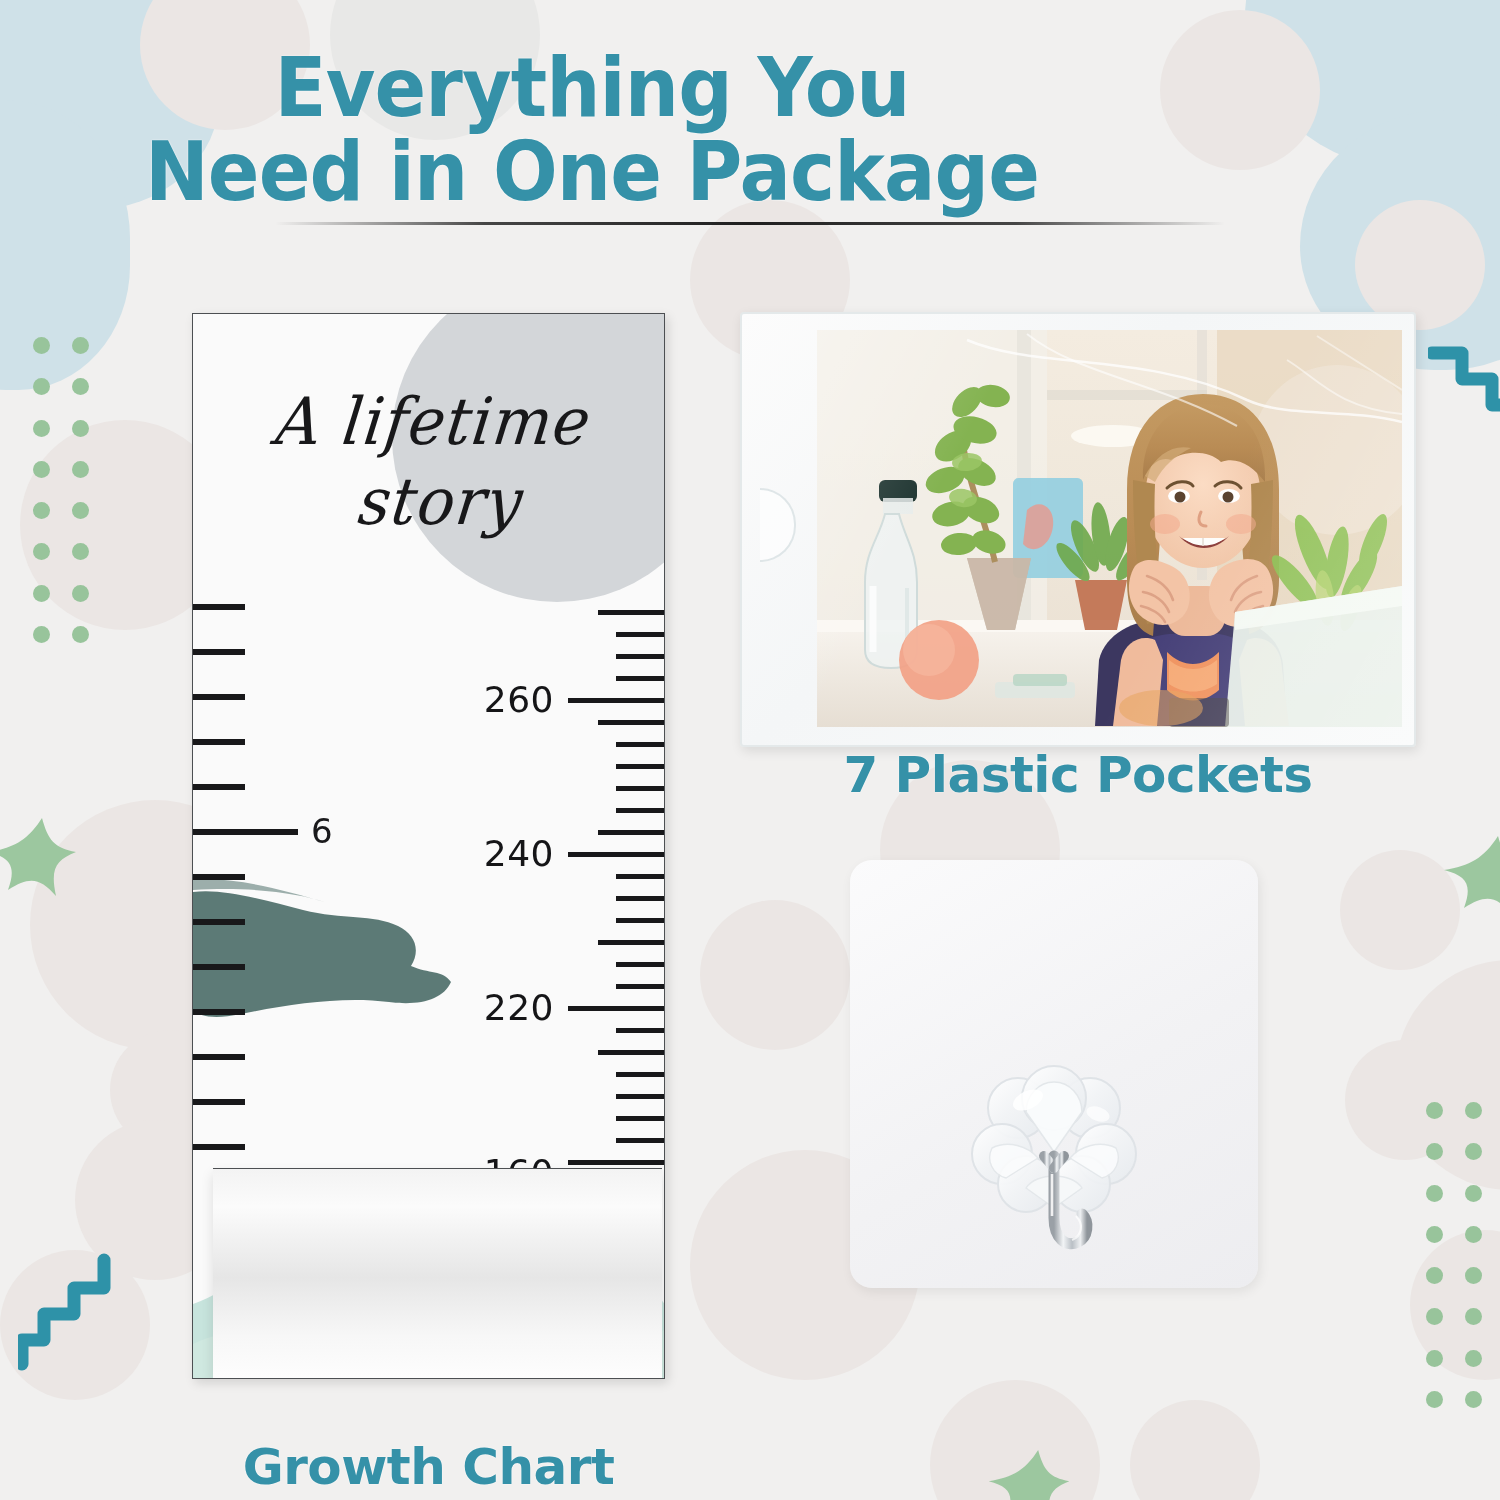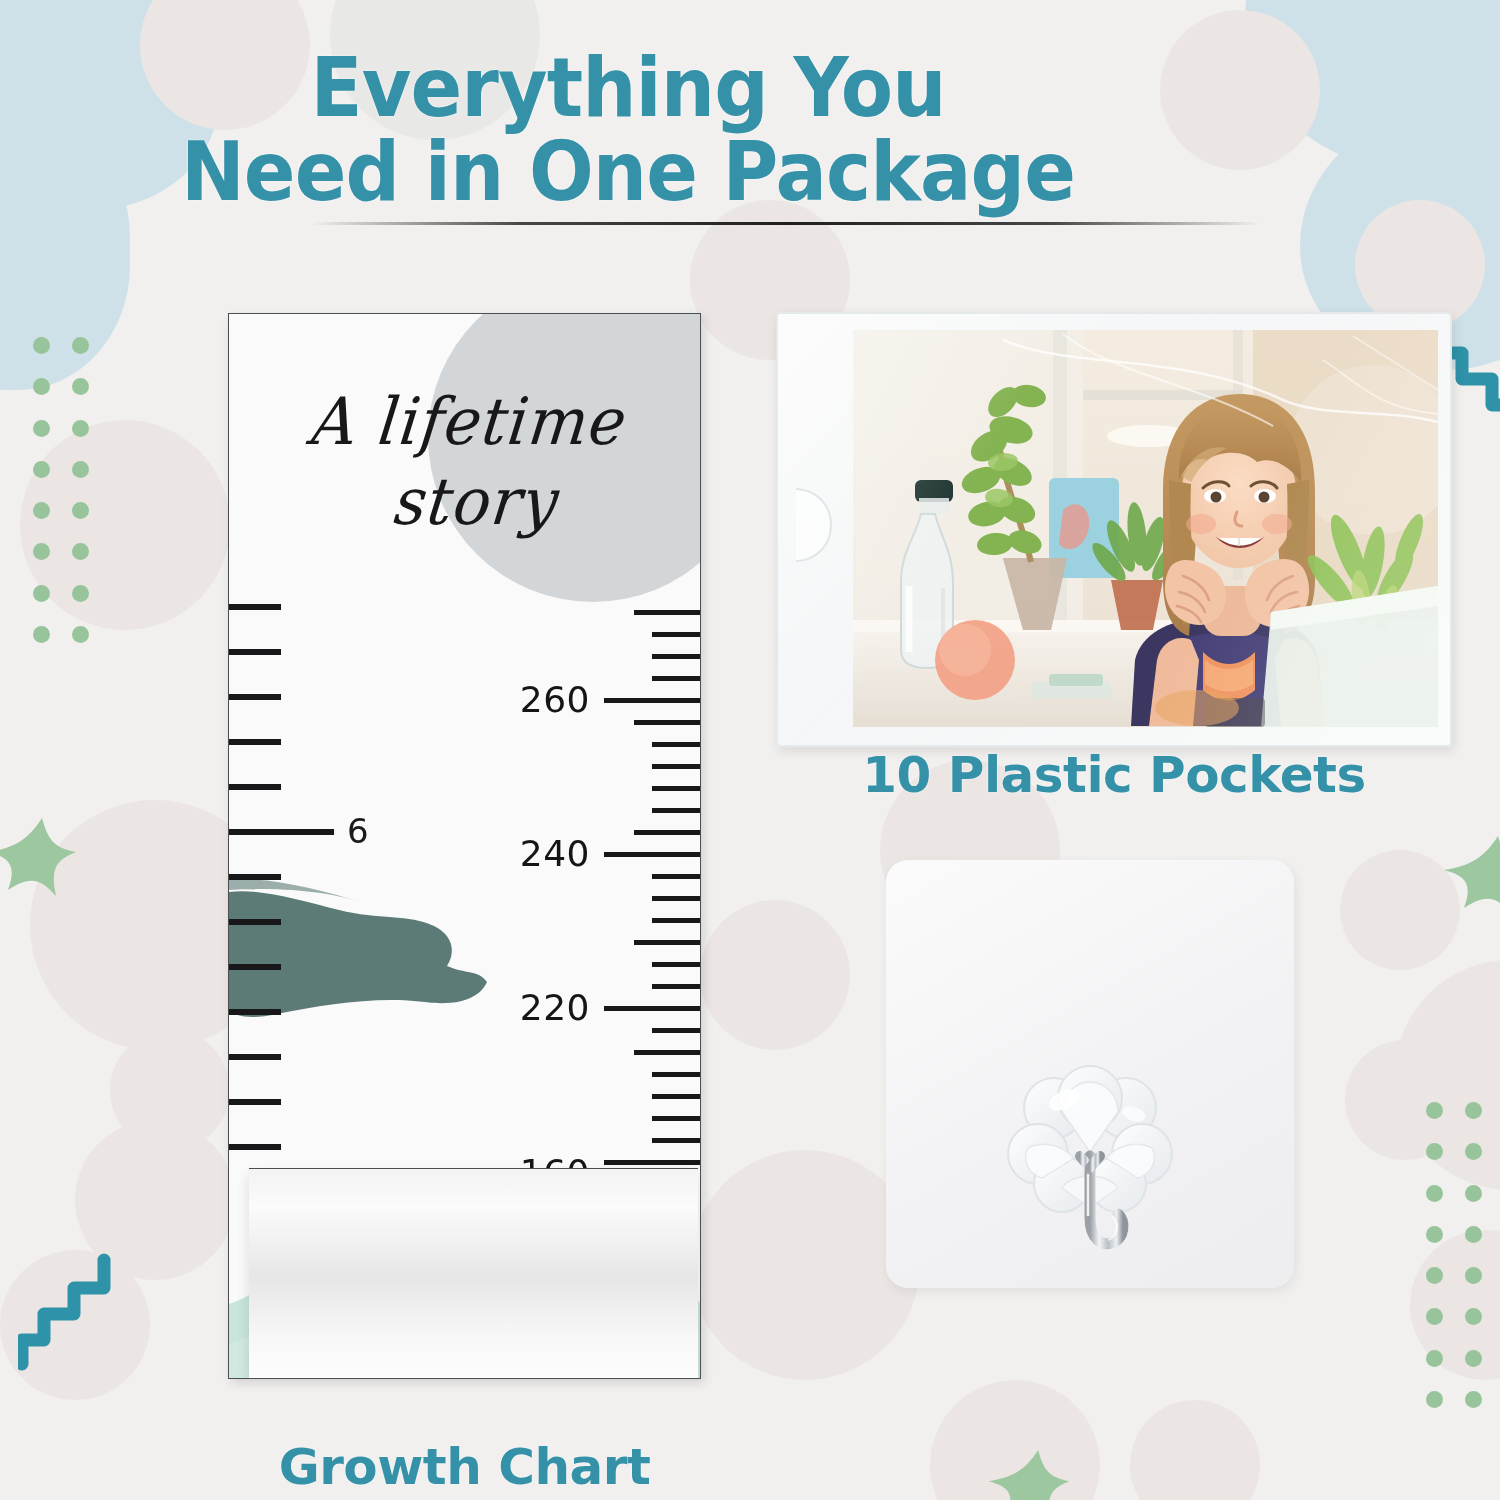--- a/index.html
+++ b/index.html
@@ -26,21 +26,21 @@
   .dot-grid .dot {
     width:17px; height:17px; border-radius:50%; background:#98c49b;
     justify-self:center; align-self:center;
   }
 
   .zig { position:absolute; }
 
   .star { position:absolute; }
 
   
-  #content { position:relative; z-index:3; width:1184px; height:1500px;margin-left:36px; }
+  #content { position:relative; z-index:3; width:1184px; height:1500px; }
 
   
   .title-wrap { position:absolute; left:0; right:0; top:46px; text-align:center; }
   .title-line {
     font-family:"DejaVu Sans", sans-serif;
     font-weight:700;
     font-size:82px;
     line-height:1.02;
     letter-spacing:-1px;
     color:#3591a8;
@@ -521,21 +521,21 @@
       <div class="pp-gloss"></div>
       
       <svg style="position:absolute;left:0;top:0;" width="585" height="397" viewBox="0 0 585 397">
         <path d="M150 10 C220 40 330 22 430 70 C470 88 530 78 585 92" stroke="#ffffff" stroke-width="2.5" fill="none" opacity=".75"></path>
         <path d="M210 4 C260 44 340 52 420 96" stroke="#ffffff" stroke-width="2" fill="none" opacity=".6"></path>
         <path d="M470 30 C500 48 520 78 585 84" stroke="#ffffff" stroke-width="2" fill="none" opacity=".5"></path>
         <path d="M500 6 L585 60" stroke="#ffffff" stroke-width="2" fill="none" opacity=".45"></path>
       </svg>
     </div>
   </div>
-  <div class="cap cap-pockets">10 Plastic Pockets</div>
+  <div class="cap cap-pockets">7 Plastic Pockets</div>
 
   <div class="hk-panel">
     <div class="hk-pad"></div>
     <svg style="position:absolute; left:116px; top:196px;" width="178" height="210" viewBox="0 0 178 210">
       <defs>
         <linearGradient id="clear" x1="0" y1="0" x2="1" y2="1">
           <stop offset="0%" stop-color="#ffffff" stop-opacity=".98"></stop>
           <stop offset="45%" stop-color="#f2f4f6" stop-opacity=".92"></stop>
           <stop offset="100%" stop-color="#e6eaee" stop-opacity=".9"></stop>
         </linearGradient>

